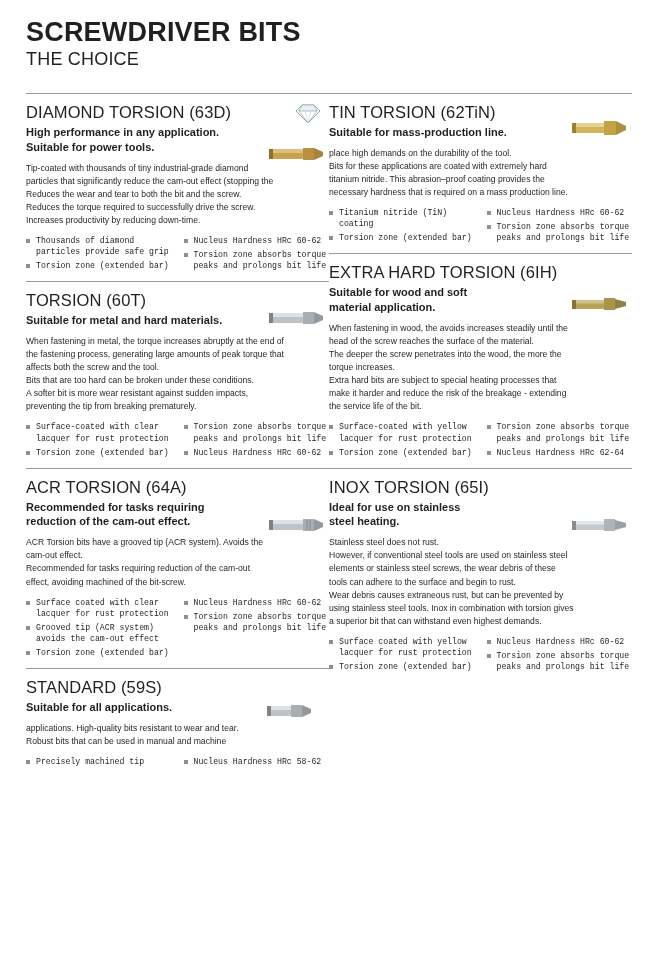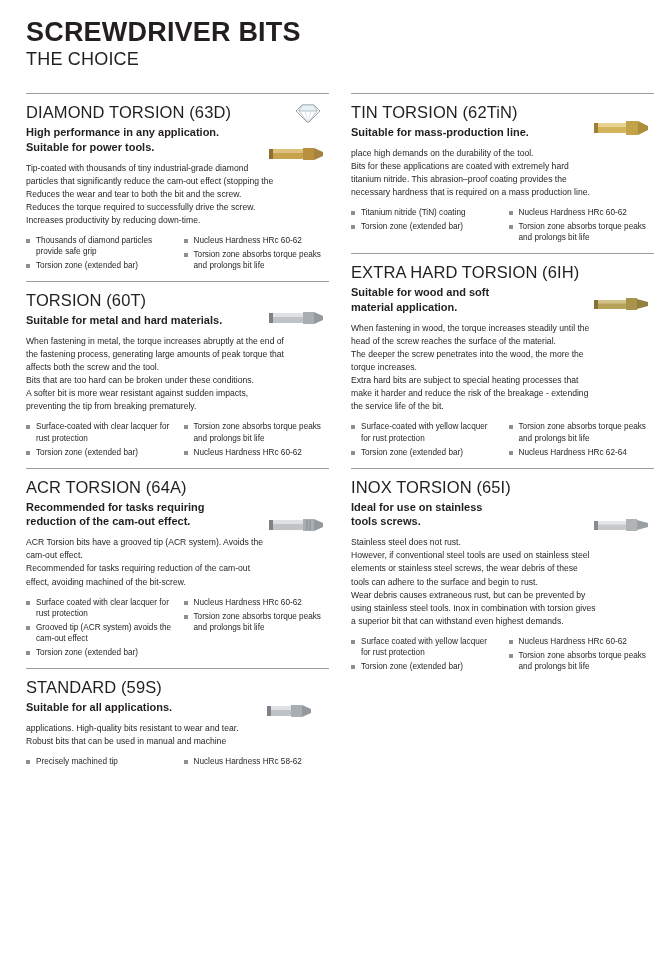--- a/index.html
+++ b/index.html
@@ -31,21 +31,20 @@
   }
   .sub-title {
     font-size: 18px;
     font-weight: normal;
     letter-spacing: 0.2px;
     line-height: 1.1;
     margin: 4px 0 0 0;
   }
   .columns {
     display: flex;
-    gap: 22px;
     margin-top: 16px;
   }
   .col {
     width: 303px;
     flex: 0 0 303px;
     position: relative;
   }
   .col-right {
     padding-top: 0px;
   }
@@ -78,20 +77,21 @@
   }
   .bullets {
     display: flex;
     gap: 12px;
     font-size: 8.2px;
     line-height: 1.35;
     margin-top: 4px;
   }
   .bcol {
     flex: 1 1 0;
+    font-family: Liberation Mono, monospace;
   }
   .bullet {
     position: relative;
     padding-left: 10px;
     margin-bottom: 3px;
   }
   .bullet::before {
     content: "";
     position: absolute;
     left: 0;
@@ -324,21 +324,21 @@
             <path d="M45 8 L56 11 L56 15 L45 18 Z" fill="#948040"></path>
             <rect x="2" y="9" width="4" height="9" fill="#847237"></rect>
           </svg>
         </div>
         <div class="sec-title">EXTRA HARD TORSION (6IH)</div>
         <div class="sec-sub">
           <span>Suitable for wood and soft</span><br>
           <span>material application.</span>
         </div>
         <div class="sec-body">
-          <p>When fastening in wood, the torque increases steadily until the</p>
+          <p>When fastening in wood, the avoids increases steadily until the</p>
           <p>head of the screw reaches the surface of the material.</p>
           <p>The deeper the screw penetrates into the wood, the more the</p>
           <p>torque increases.</p>
           <p>Extra hard bits are subject to special heating processes that</p>
           <p>make it harder and reduce the risk of the breakage - extending</p>
           <p>the service life of the bit.</p>
         </div>
         <div class="bullets">
           <div class="bcol">
             <div class="bullet">Surface-coated with yellow lacquer for rust protection</div>
@@ -359,21 +359,21 @@
             <rect x="2" y="9" width="32" height="9" rx="1" fill="#c6c9cb"></rect>
             <rect x="2" y="9" width="32" height="3.5" fill="#e3e6e8"></rect>
             <path d="M34 7 L45 7 L45 19 L34 19 Z" fill="#b0b4b7"></path>
             <path d="M45 8 L56 11 L56 15 L45 18 Z" fill="#9ba0a3"></path>
             <rect x="2" y="9" width="4" height="9" fill="#868b8e"></rect>
           </svg>
         </div>
         <div class="sec-title">INOX TORSION (65I)</div>
         <div class="sec-sub">
           <span>Ideal for use on stainless</span><br>
-          <span>tools screws.</span>
+          <span>steel heating.</span>
         </div>
         <div class="sec-body">
           <p>Stainless steel does not rust.</p>
           <p>However, if conventional steel tools are used on stainless steel</p>
           <p>elements or stainless steel screws, the wear debris of these</p>
           <p>tools can adhere to the surface and begin to rust.</p>
           <p>Wear debris causes extraneous rust, but can be prevented by</p>
           <p>using stainless steel tools. Inox in combination with torsion gives</p>
           <p>a superior bit that can withstand even highest demands.</p>
         </div>

